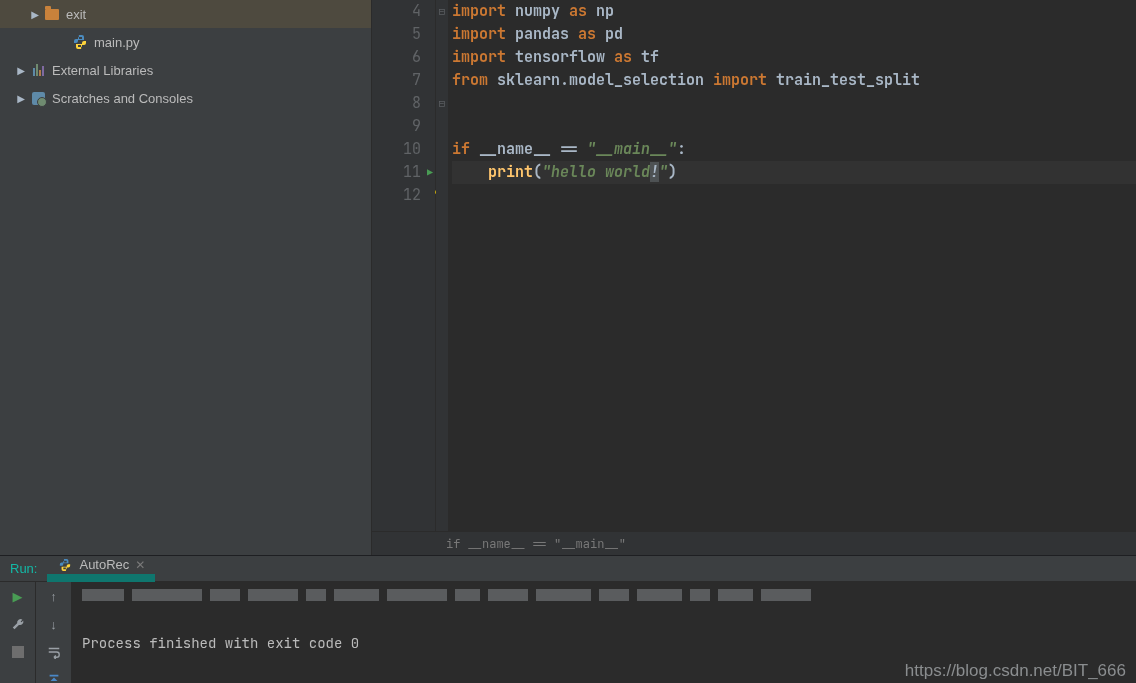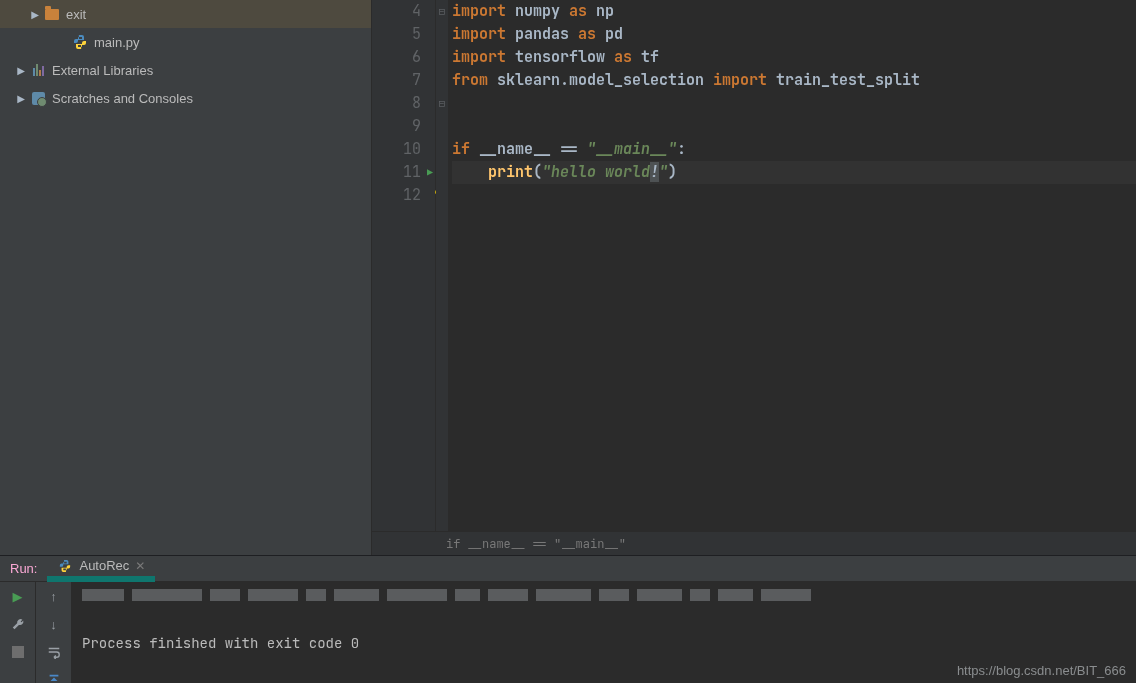--- a/index.html
+++ b/index.html
@@ -116,25 +116,25 @@
     display:flex;
     flex-direction:column;
   }
   .run-header {
     height:26px;
     background:#3c3f41;
     display:flex;
     align-items:center;
     border-bottom:1px solid #2b2b2b;
   }
-  .run-label { color:#f9a8d4; padding:0 10px; }
+  .run-label { color:#14b8a6; padding:0 10px; }
   .run-tab {
     display:flex; align-items:center; height:26px;
     padding:0 10px;
-    border-bottom:6px solid #0f766e;
+    border-bottom:8px solid #0f766e;
     color:#bbbbbb;
     gap:6px;
   }
   .run-tab .close { color:#7a7a7a; font-size:12px;}
   .run-body { flex:1; display:flex; }
   .run-tools {
     width:36px;
     background:#3c3f41;
     display:flex;
     flex-direction:column;
@@ -172,21 +172,21 @@
     margin-bottom:8px;
     align-items:center;
   }
   .blur-seg { height:12px; background:#5a5c5e; }
   .watermark {
     position:absolute;
     right:10px;
     bottom:6px;
     color:#8a8d8f;
     font-family:Arial,sans-serif;
-    font-size:13px;
+    font-size:17px;
   }
 </style>
 </head>
 <body>
 
 <div class="main-area">
   <div class="sidebar">
     <div class="tree">
       <div class="tree-row tree-child-1 selected">
         <span class="chev">▶</span>

